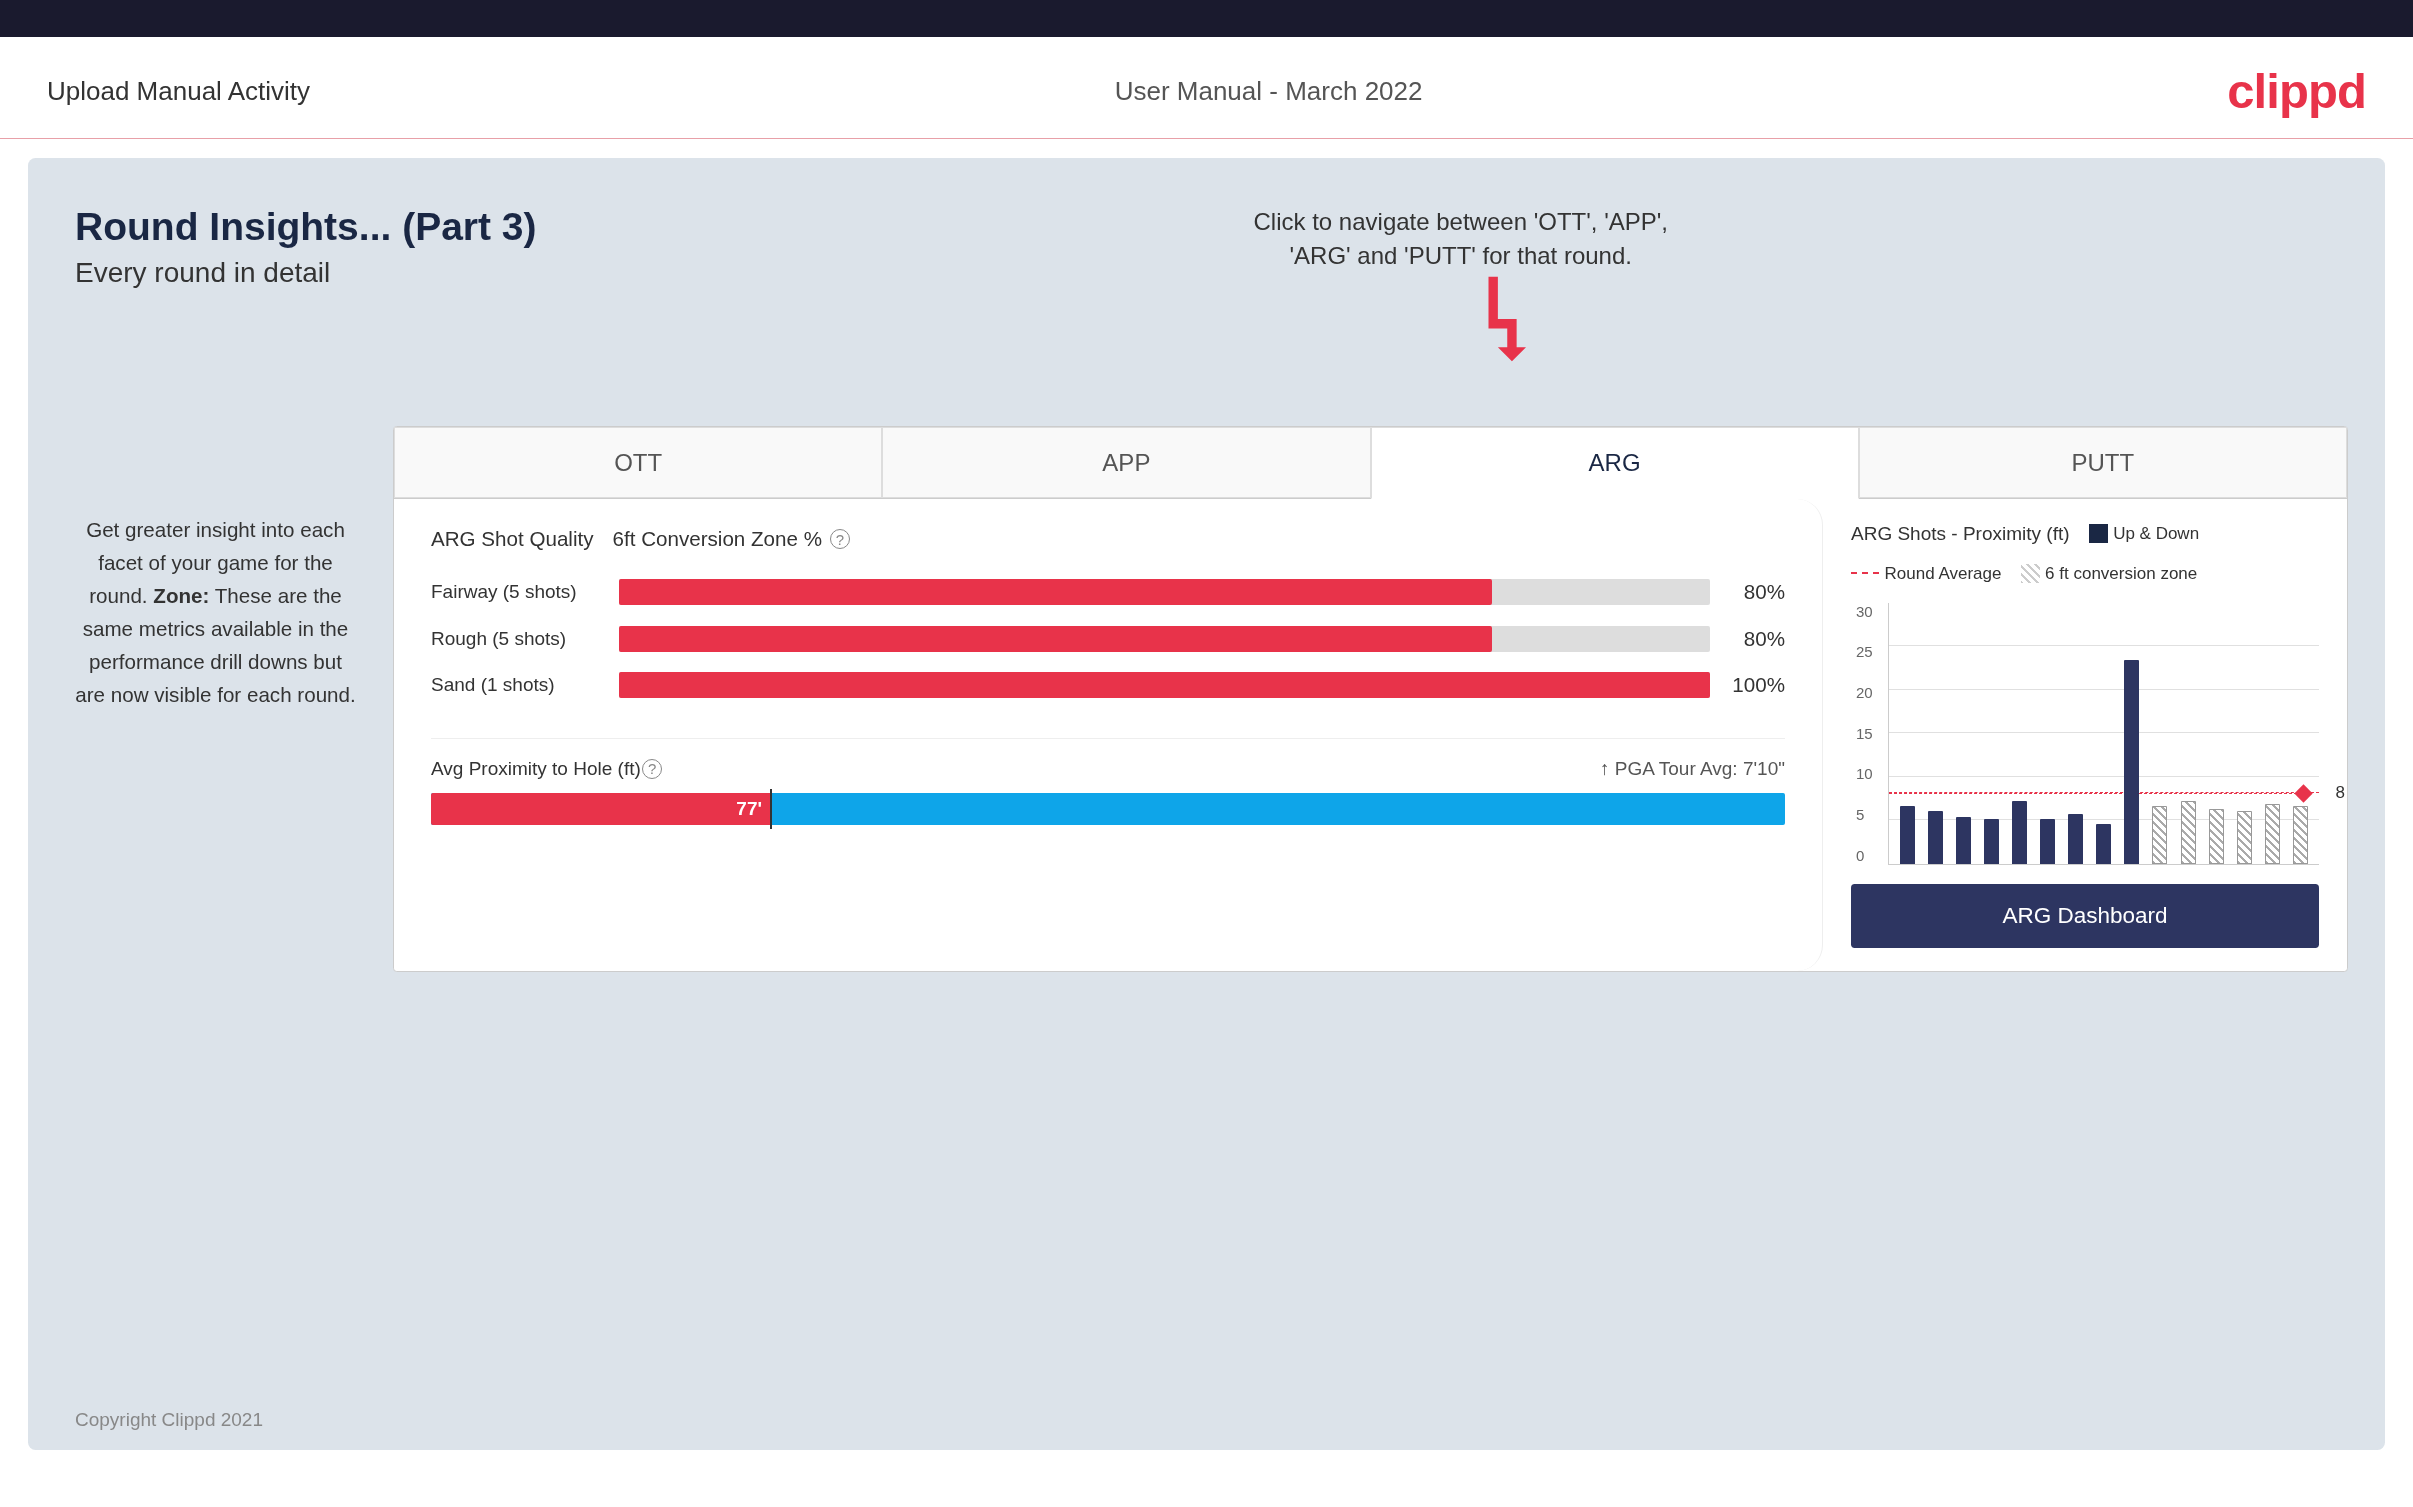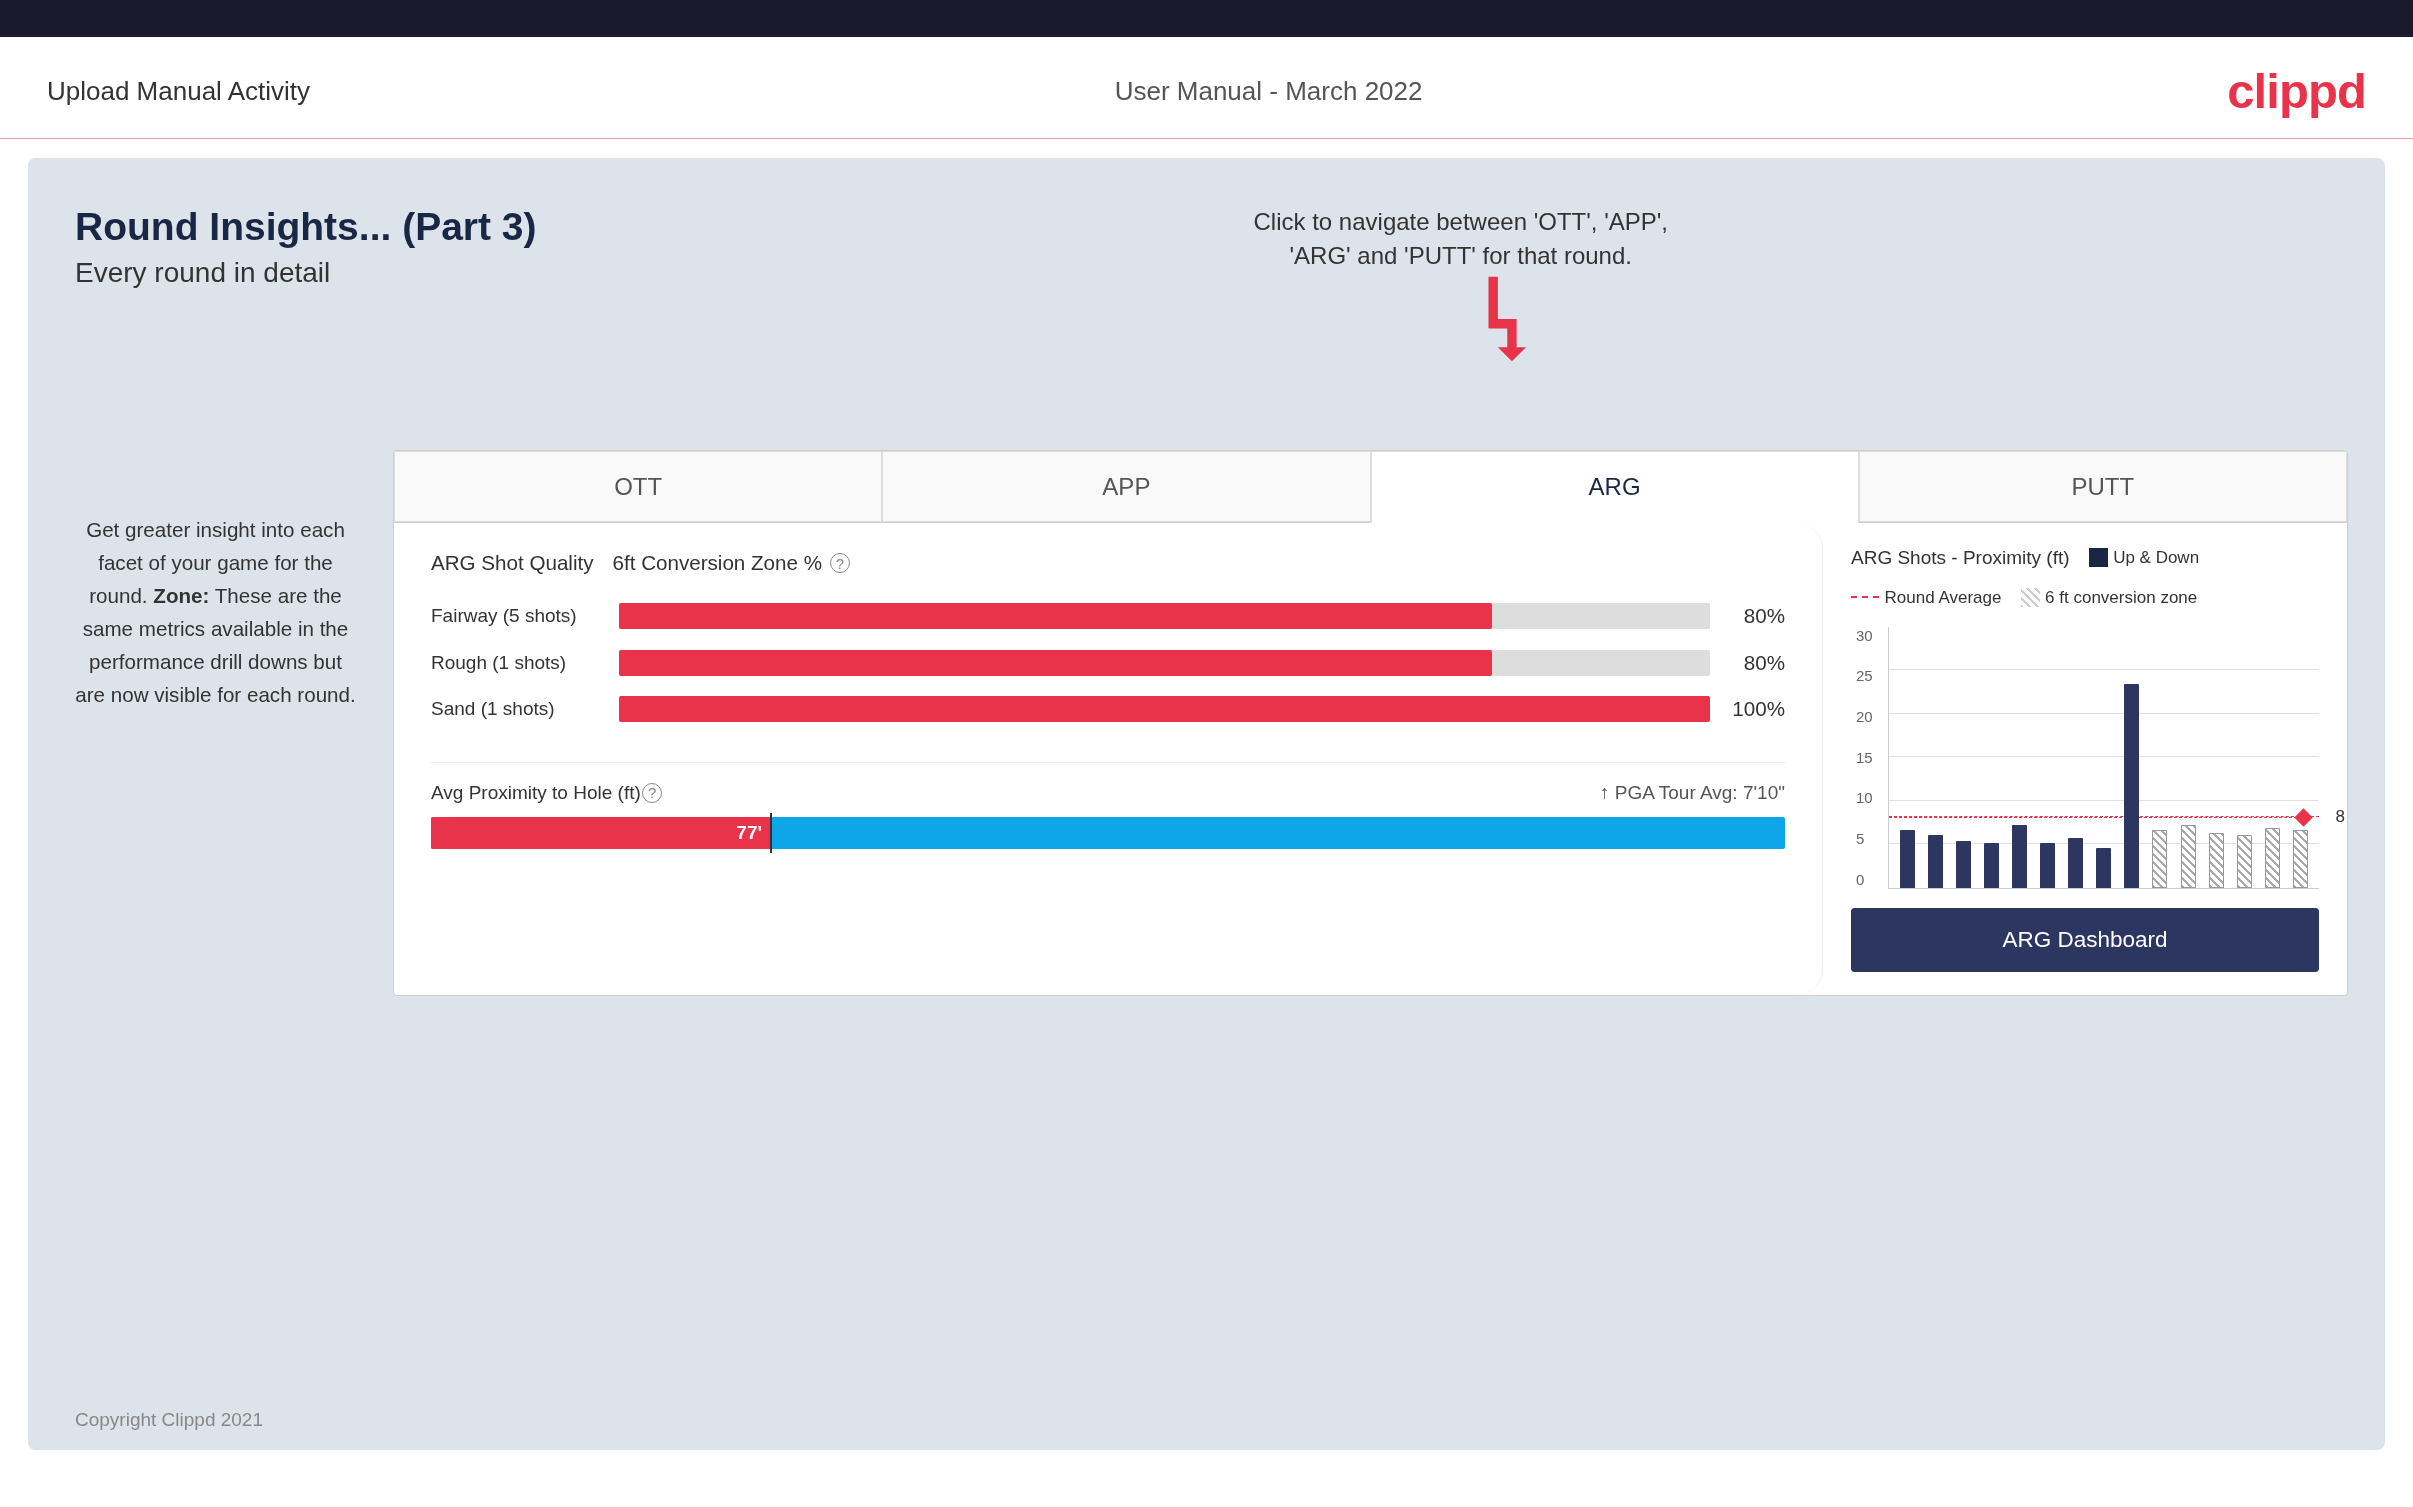--- a/index.html
+++ b/index.html
@@ -92,21 +92,21 @@
       line-height: 1.6;
       text-align: center;
     }
     .left-desc strong {
       font-weight: 700;
     }
 
     
     .panel {
       position: absolute;
-      top: 292px;
+      top: 268px;
       left: 365px;
       right: 37px;
       background: #fff;
       border: 0.9px solid #ccc;
       border-radius: 3.7px;
     }
 
     
     .tabs {
       display: flex;
@@ -492,21 +492,21 @@
 
             <div class="bar-row">
               <div class="bar-label">Fairway (5 shots)</div>
               <div class="bar-track">
                 <div class="bar-fill" style="width:80%;"></div>
               </div>
               <div class="bar-pct">80%</div>
             </div>
 
             <div class="bar-row">
-              <div class="bar-label">Rough (1 shots)</div>
+              <div class="bar-label">Rough (5 shots)</div>
               <div class="bar-track">
                 <div class="bar-fill" style="width:80%;"></div>
               </div>
               <div class="bar-pct">80%</div>
             </div>
 
             <div class="bar-row">
               <div class="bar-label">Sand (1 shots)</div>
               <div class="bar-track">
                 <div class="bar-fill" style="width:100%;"></div>

